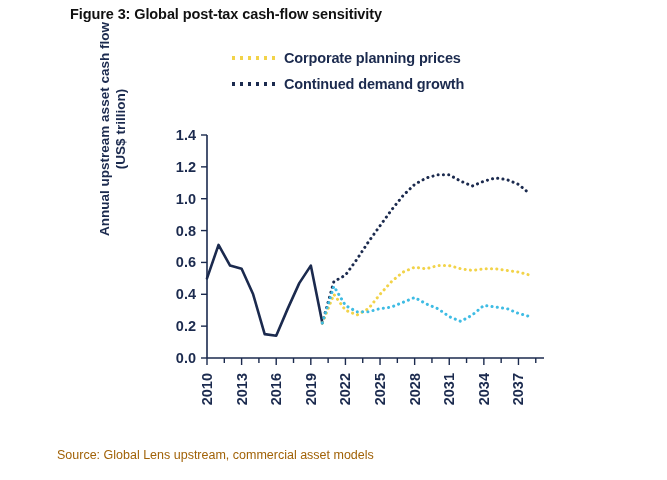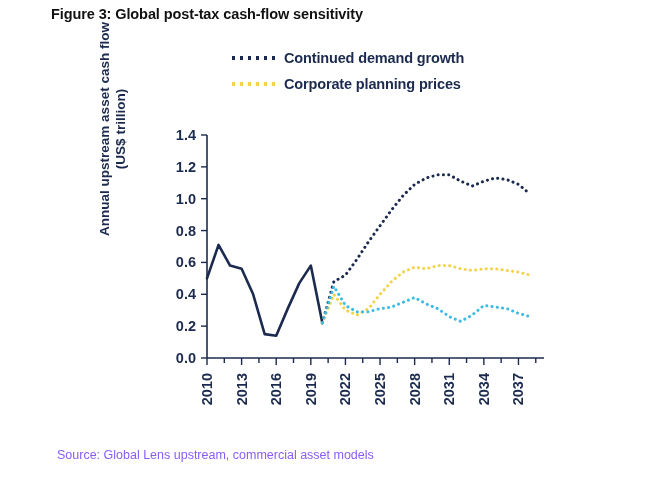--- a/index.html
+++ b/index.html
@@ -15,35 +15,35 @@
     overflow: hidden;
     position: relative;
   }
   #figure-root {
     position: absolute;
     inset: 0;
     background: #ffffff;
   }
   .fig-title {
     position: absolute;
-    left: 51px;
+    left: 70px;
     top: 6px;
     font-size: 14.5px;
     font-weight: bold;
     color: #111111;
     letter-spacing: -0.1px;
     white-space: nowrap;
   }
   .fig-source {
     position: absolute;
     left: 57px;
     top: 448px;
     font-size: 12.5px;
     font-weight: normal;
-    color: #8b5cf6;
+    color: #a16207;
     white-space: nowrap;
   }
   .legend {
     position: absolute;
     left: 232px;
     top: 48px;
     display: flex;
     flex-direction: column;
     gap: 7px;
   }
@@ -125,26 +125,26 @@
 </style>
 </head>
 <body>
 
 <div id="figure-root">
 
   <div class="fig-title">Figure 3: Global post-tax cash-flow sensitivity</div>
 
   <div class="legend">
     <div class="legend-row">
+      <span class="legend-swatch" style="background: repeating-linear-gradient(to right, rgb(242, 211, 73) 0px, rgb(242, 211, 73) 3px, transparent 3px, transparent 8px);"></span>
+      <span class="legend-label">Corporate planning prices</span>
+    </div>
+    <div class="legend-row">
       <span class="legend-swatch" style="background: repeating-linear-gradient(to right, rgb(27, 42, 78) 0px, rgb(27, 42, 78) 3px, transparent 3px, transparent 8px);"></span>
       <span class="legend-label">Continued demand growth</span>
-    </div>
-    <div class="legend-row">
-      <span class="legend-swatch" style="background: repeating-linear-gradient(to right, rgb(242, 211, 73) 0px, rgb(242, 211, 73) 3px, transparent 3px, transparent 8px);"></span>
-      <span class="legend-label">Corporate planning prices</span>
     </div>
   </div>
 
   <div class="y-axis-title">
     <div>
       <span>Annual upstream asset cash flow</span>
       <span>(US$ trillion)</span>
     </div>
   </div>
 

